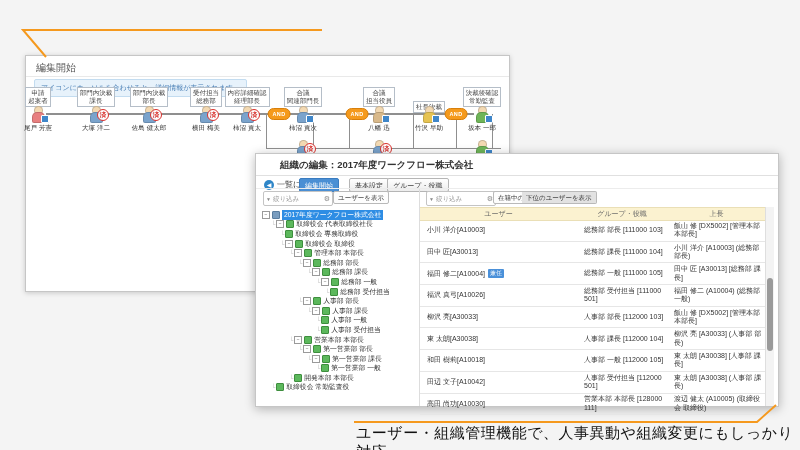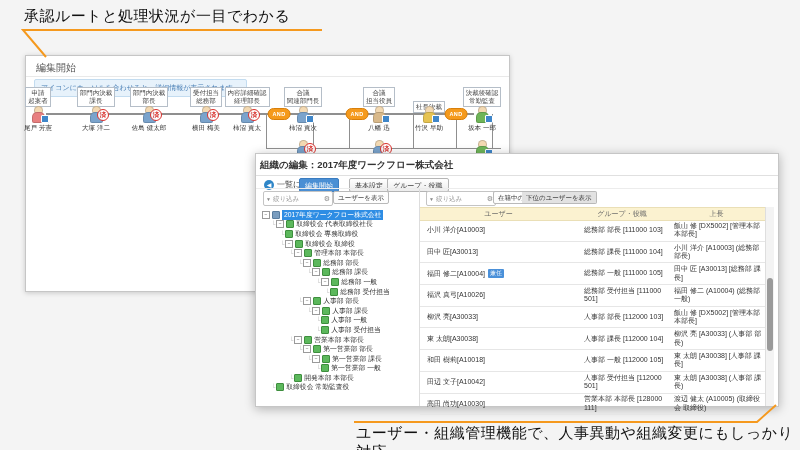--- a/index.html
+++ b/index.html
@@ -36,21 +36,21 @@
          background:rgba(255,255,255,.92);border:1px solid #d9302c;color:#d9302c;
          font-size:6.5px;line-height:9px;font-weight:bold;text-align:center;}
   .mini-badge{position:absolute;right:-3px;top:9px;width:6px;height:6px;background:#3f86c9;
               border:1px solid #fff;border-radius:1px;}
   .and-pill{position:absolute;top:58px;transform:translate(-50%,-50%);background:#f59a1c;
             border:1px solid #d87f0a;color:#fff;font-size:5.5px;font-weight:bold;
             padding:2px 4px;border-radius:7px;letter-spacing:.3px;}
 
   
   .ow-titlebar{height:21px;border-bottom:1px solid #e0e0e0;}
-  .ow-title{padding:5px 4px;font-size:9.5px;font-weight:bold;color:#333;}
+  .ow-title{padding:5px 24px;font-size:9.5px;font-weight:bold;color:#333;}
   .toolbar-sep{position:absolute;left:0;top:34px;width:100%;height:1px;background:#ececec;}
   .back-link{position:absolute;left:8px;top:25px;font-size:8px;color:#333;display:flex;align-items:center;gap:3px;cursor:pointer;}
   .back-circle{display:inline-block;width:10px;height:10px;border-radius:50%;background:#2f86c8;color:#fff;
                font-size:6px;line-height:10px;text-align:center;}
   .btn{position:absolute;top:24px;height:14px;font-size:7px;line-height:13px;padding:0 5px;
        background:linear-gradient(#fff,#ededed);border:1px solid #b5b5b5;border-radius:2px;color:#333;cursor:pointer;}
   .btn-primary{background:#4a8fd4;border-color:#3a7cc0;color:#fff;}
   #btn-edit{left:43px;} #btn-basic{left:93px;} #btn-groups{left:131px;}
   .v-divider{position:absolute;left:163px;top:35px;bottom:0;width:1px;background:#ddd;}
 
@@ -90,21 +90,20 @@
   .ktag{display:inline-block;background:#4a90d9;color:#fff;font-size:6px;line-height:7px;
         padding:1px 2px;border-radius:1px;margin-left:3px;vertical-align:1px;}
   #scrollbar{position:absolute;right:4px;top:0;bottom:0;width:8px;background:#f3f3f3;border-left:1px solid #dedede;}
   #scroll-thumb{position:absolute;left:1px;top:71px;width:6px;height:73px;background:#9a9a9a;border-radius:3px;}
 </style>
 </head>
 <body>
 
 <div id="stage">
 
-  <div class="callout" style="left:24px;top:7px;">承認ルートと処理状況が一目でわかる</div>
   <div class="callout" style="left:356px;top:424px;">ユーザー・組織管理機能で、人事異動や組織変更にもしっかり対応</div>
   <svg id="connector-overlay">
     <polyline points="322,30 23,30 46,57" fill="none" stroke="#f5991e" stroke-width="2"></polyline>
     <polyline points="354,422 757,422 776,405" fill="none" stroke="#f5991e" stroke-width="2"></polyline>
   </svg>
 
   <div class="window" id="route-window">
     <div class="rw-titlebar">
       <div class="rw-title">編集開始</div>
     </div>

